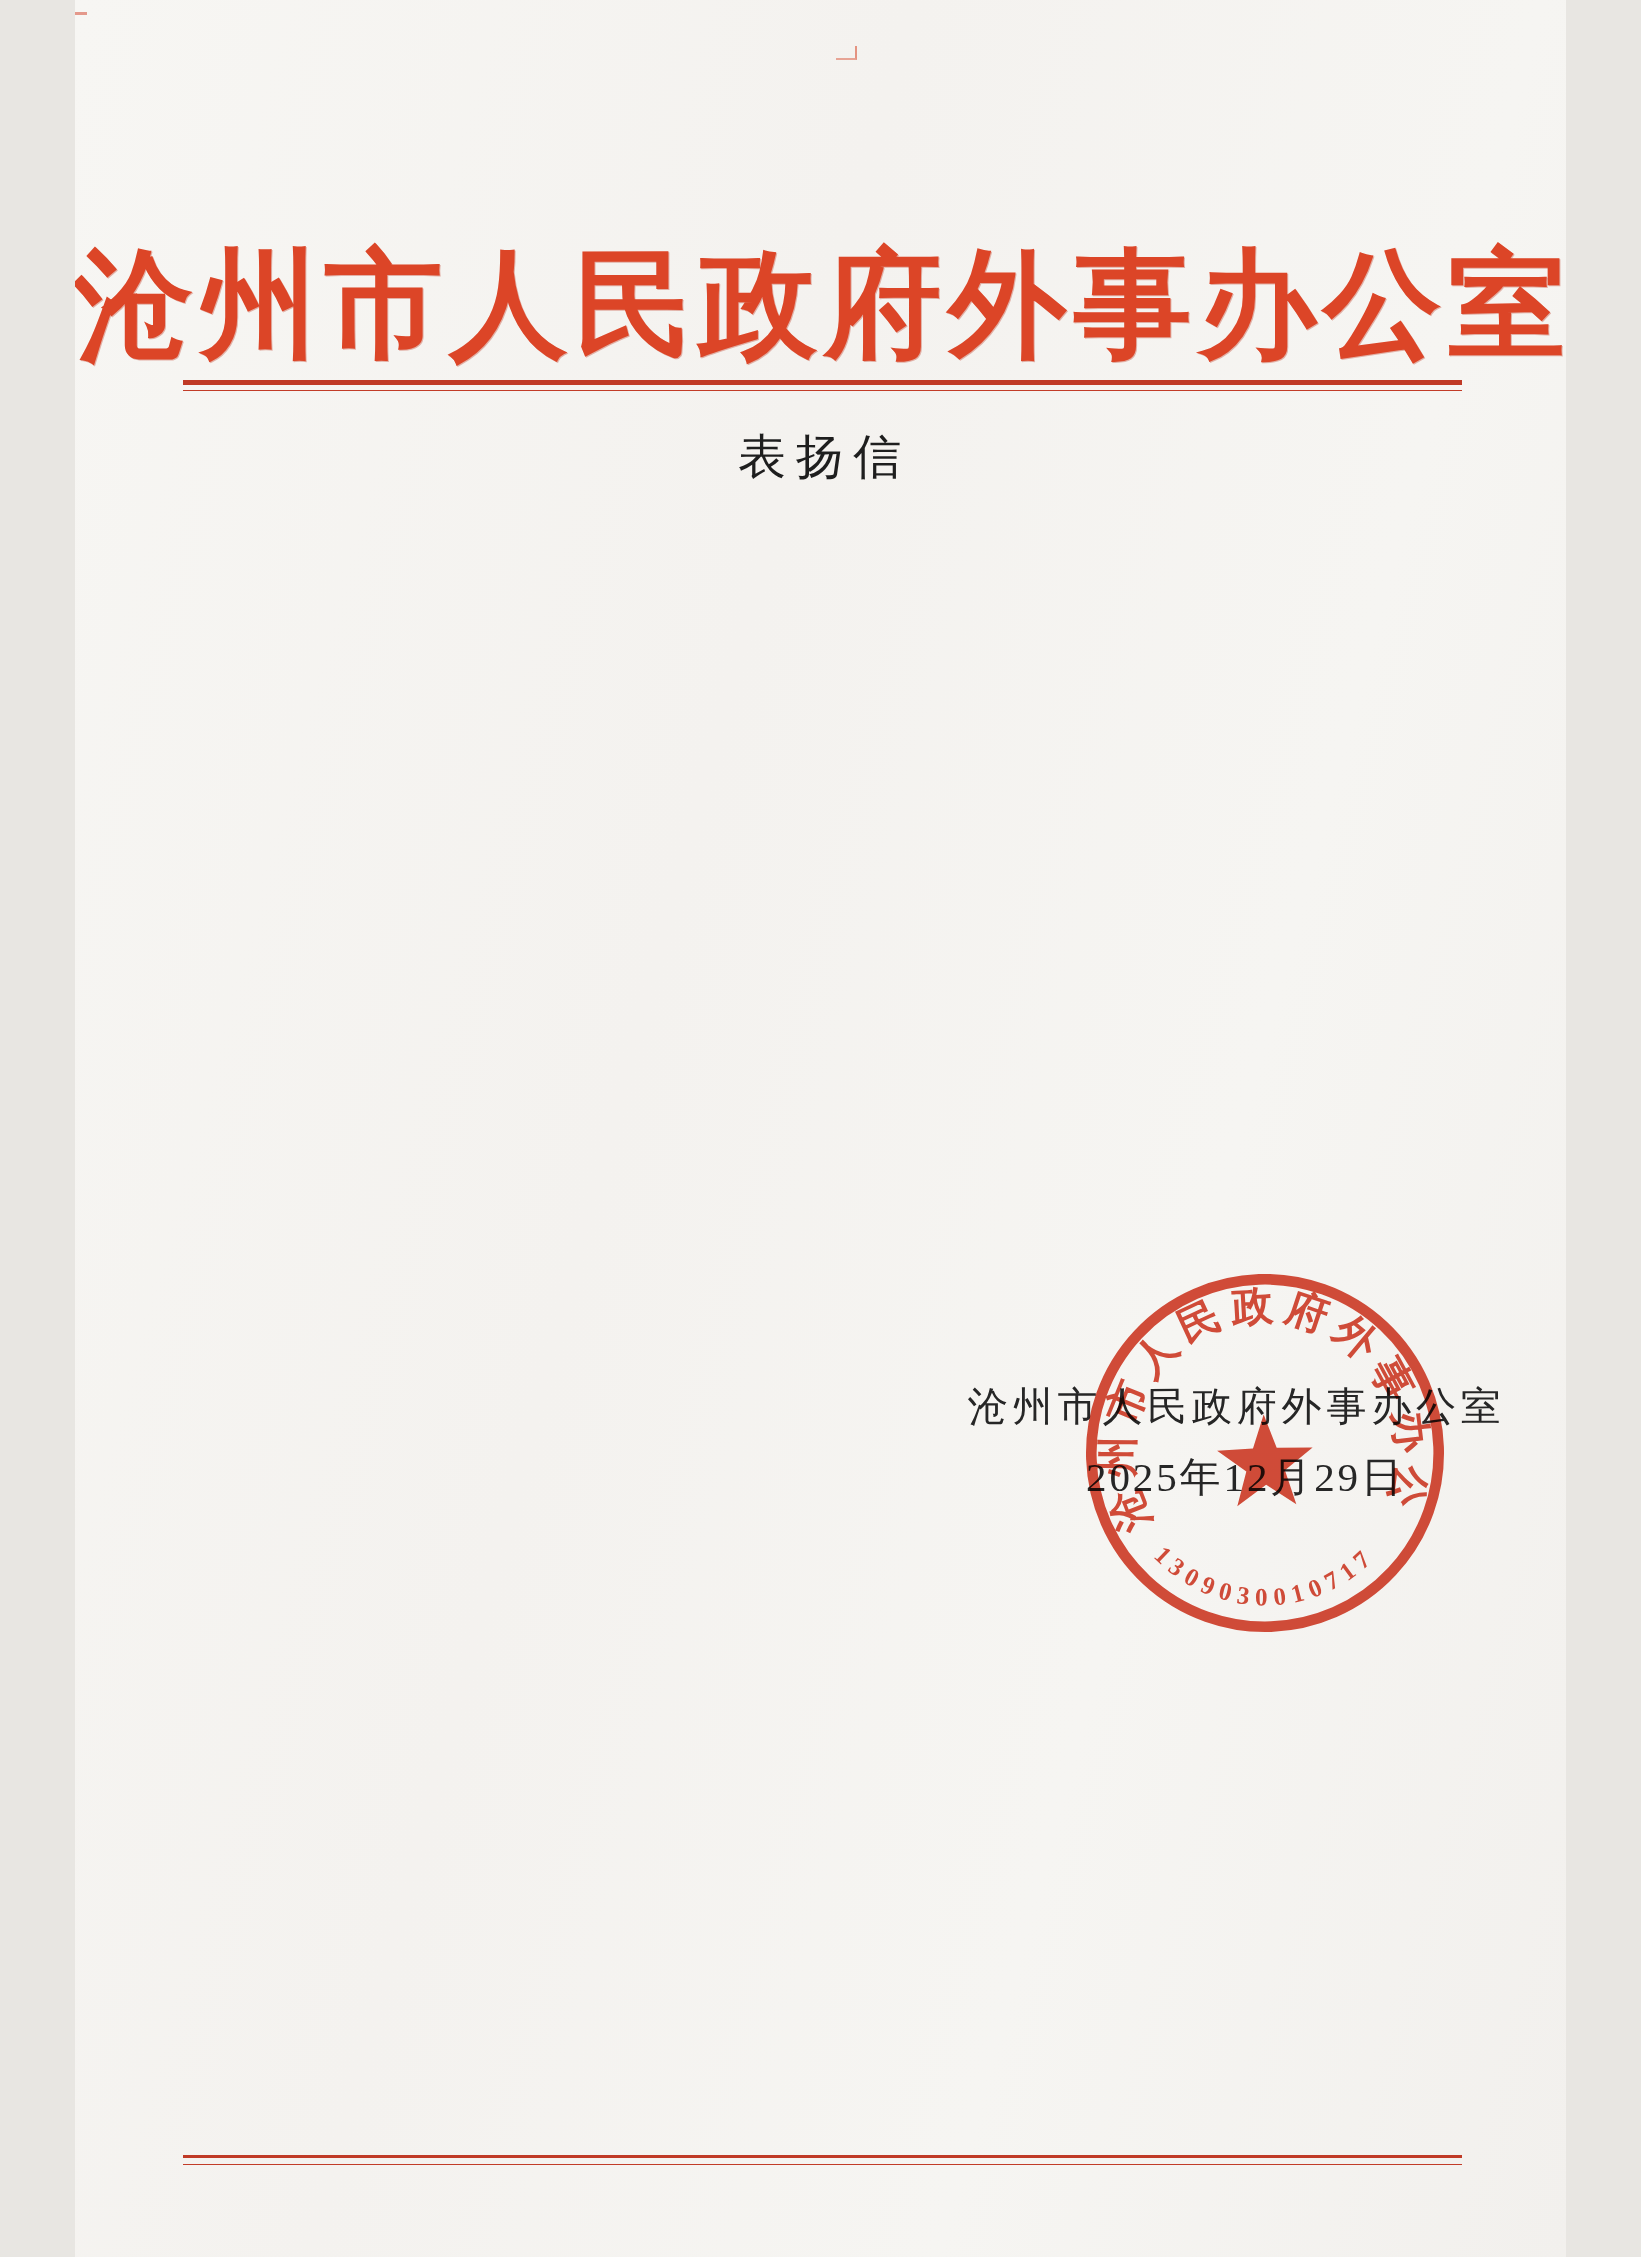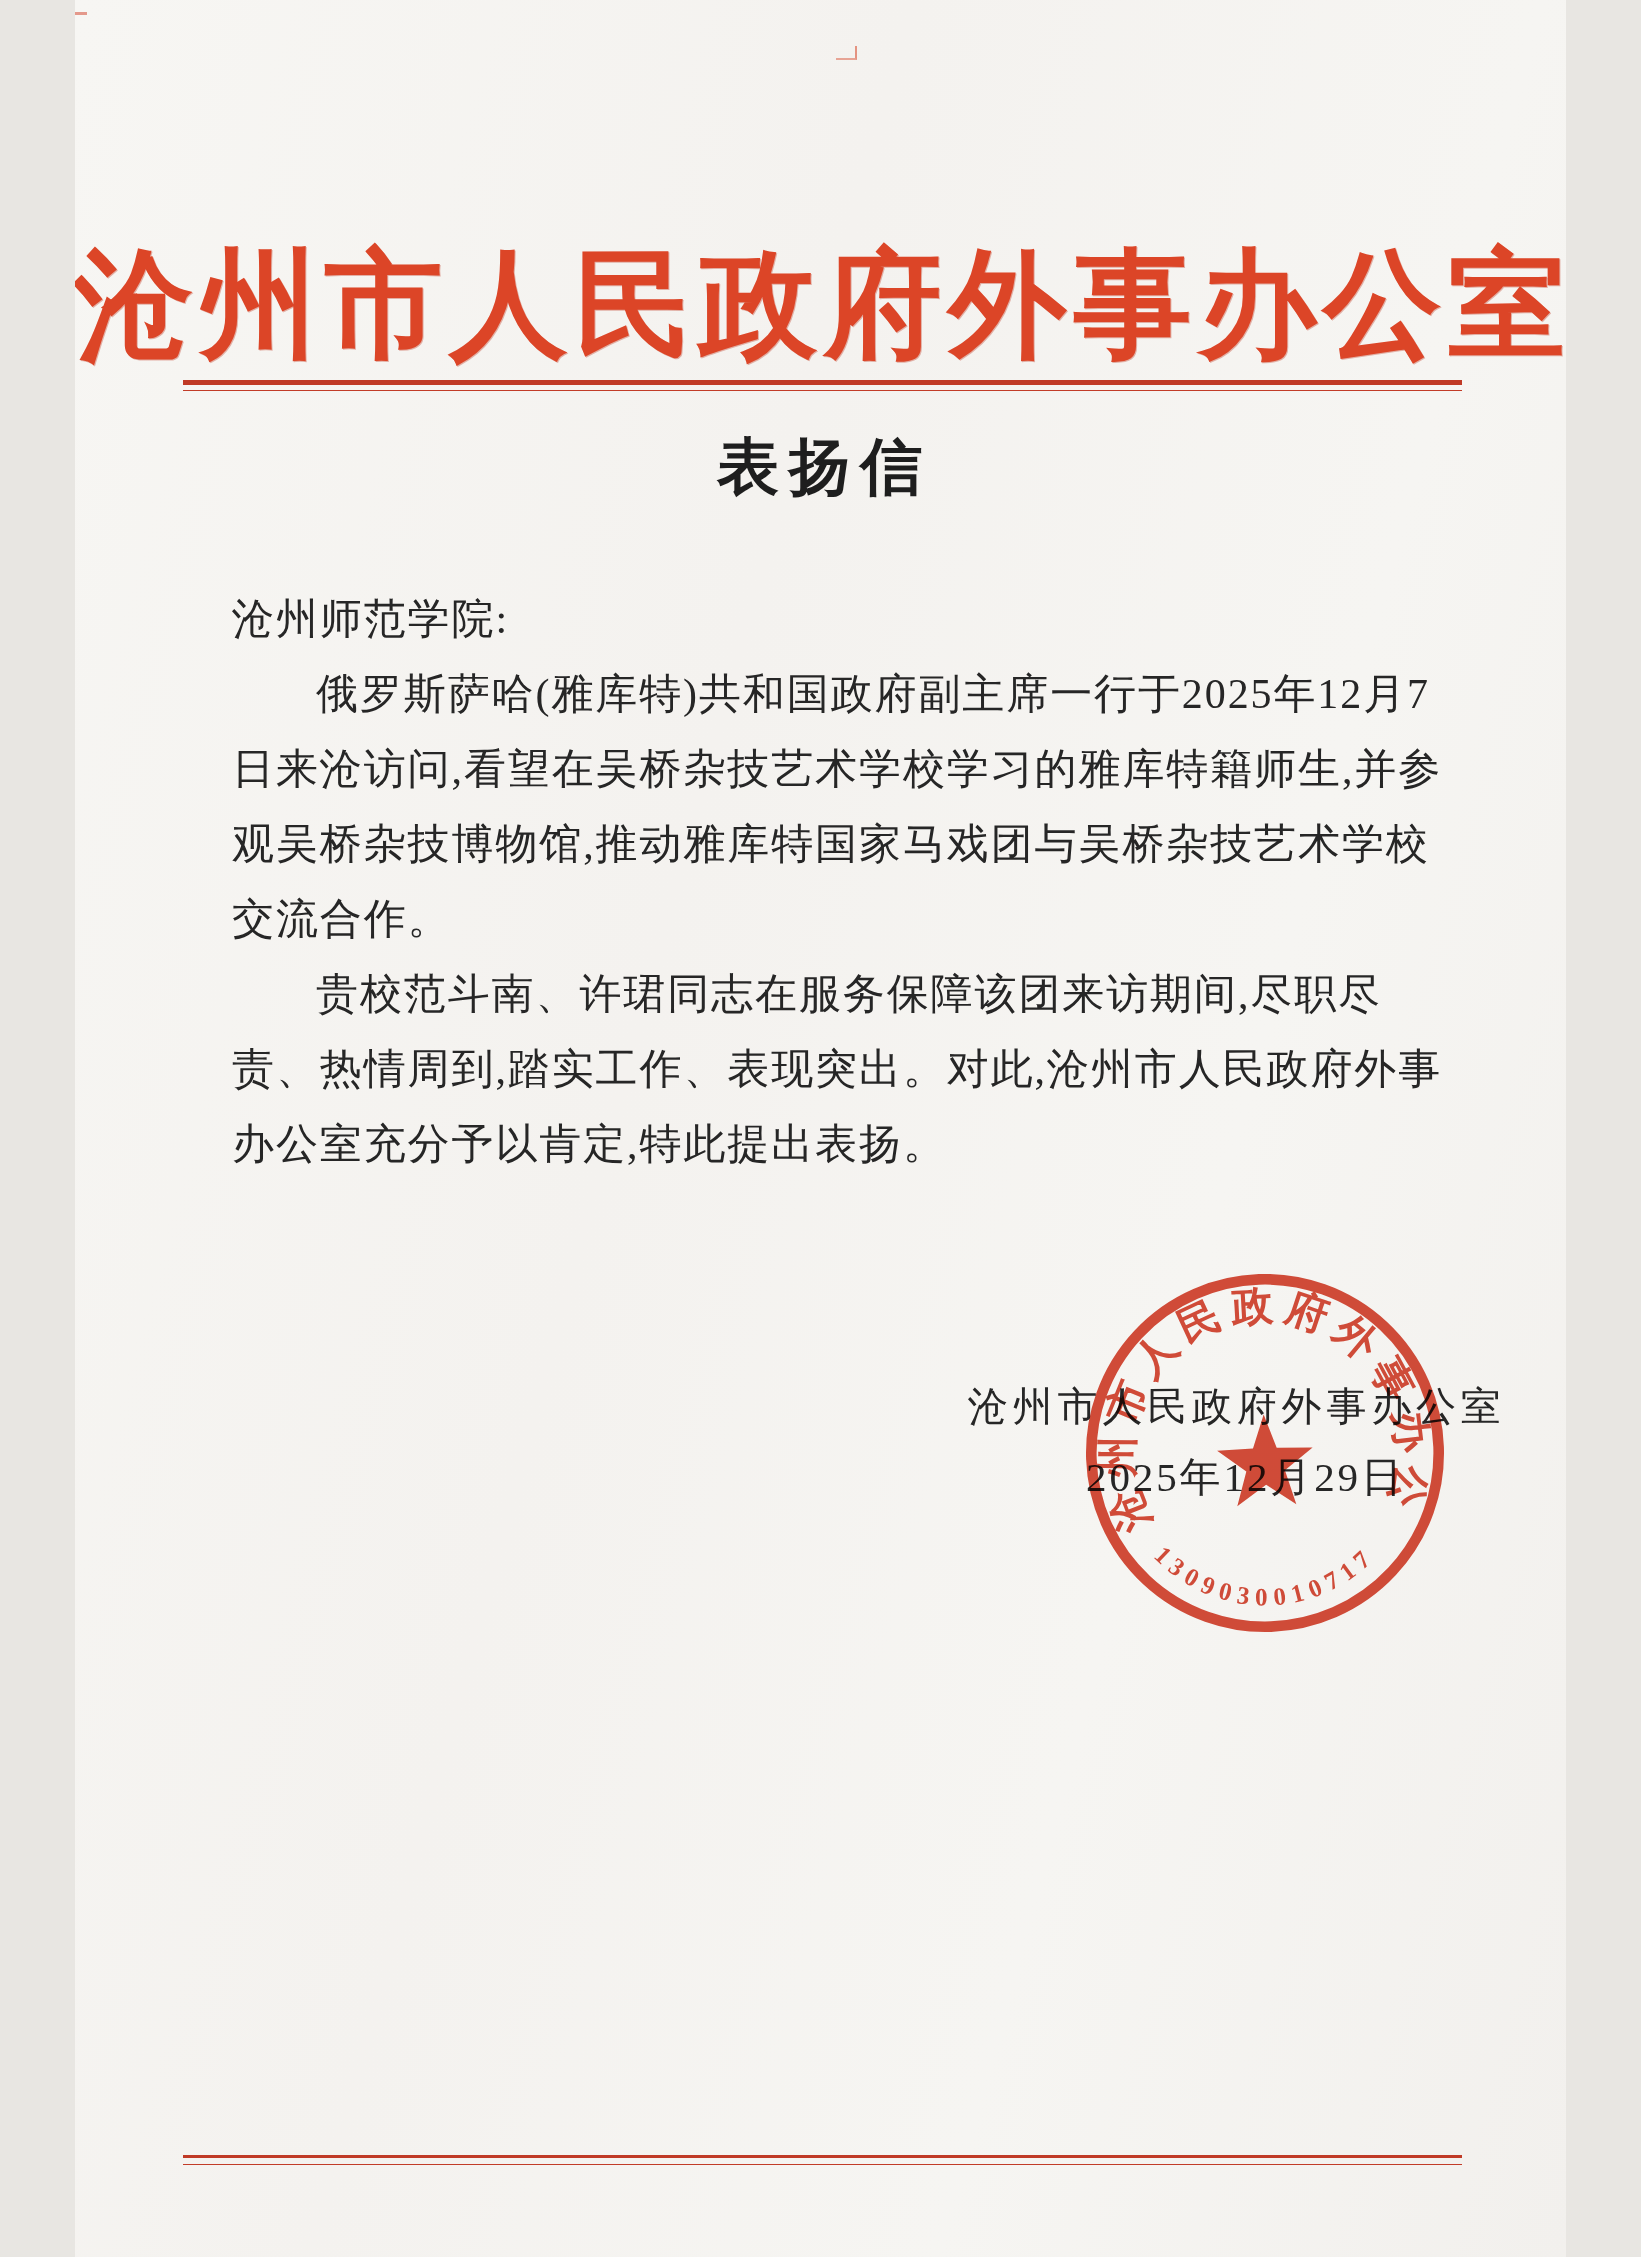--- a/index.html
+++ b/index.html
@@ -25,21 +25,21 @@
     position:absolute;left:108px;right:104px;
     border-top:5.8px solid #c03a26;
     height:4.8px;
     border-bottom:1.9px solid #c23c28;
   }
   .rule-top{top:380px;}
   .rule-bottom{top:2155px;border-top-width:3.9px;height:5.8px;}
   .doc-title{
     position:absolute;top:425px;left:8px;right:0;
     text-align:center;
-    font-size:62px;font-weight:bold;
+    font-size:48px;font-weight:normal;
     letter-spacing:9.7px;
     color:#1e1e1e;
   }
   .body-text{
     position:absolute;top:582px;left:157px;width:1226px;
     font-size:42px;line-height:75px;
     letter-spacing:1.9px;
     color:#262626;
   }
   .salutation{margin:0;}
@@ -82,25 +82,20 @@
 <body>
 
 <div class="page">
 
   <div class="letterhead">沧州市人民政府外事办公室</div>
 
   <div class="double-rule rule-top"></div>
 
   <div class="doc-title">表扬信</div>
 
-  <div class="body-text">
-    <div class="salutation">沧州师范学院:</div>
-    <p>俄罗斯萨哈(雅库特)共和国政府副主席一行于2025年12月7日来沧访问,看望在吴桥杂技艺术学校学习的雅库特籍师生,并参观吴桥杂技博物馆,推动雅库特国家马戏团与吴桥杂技艺术学校交流合作。</p>
-    <p>贵校范斗南、许珺同志在服务保障该团来访期间,尽职尽责、热情周到,踏实工作、表现突出。对此,沧州市人民政府外事办公室充分予以肯定,特此提出表扬。</p>
-  </div>
 
   <div class="sig-name">沧州市人民政府外事办公室</div>
 
   <div class="sig-date">2025年12月29日</div>
 
   <svg class="seal" viewBox="0 0 400 400">
     <circle cx="200" cy="200" r="180" fill="none" stroke="#d5402c" stroke-width="11"></circle>
     <polygon fill="#d5402c" points="200,160 212.3,195 249.5,195.9 220,218.5 230.6,254.1 200,233 169.4,254.1 180,218.5 150.5,195.9 187.7,195"></polygon>
     <defs>
       <path id="sealArcTop" d="M 80.5 269 A 138 138 0 1 1 319.5 269" fill="none"></path>

